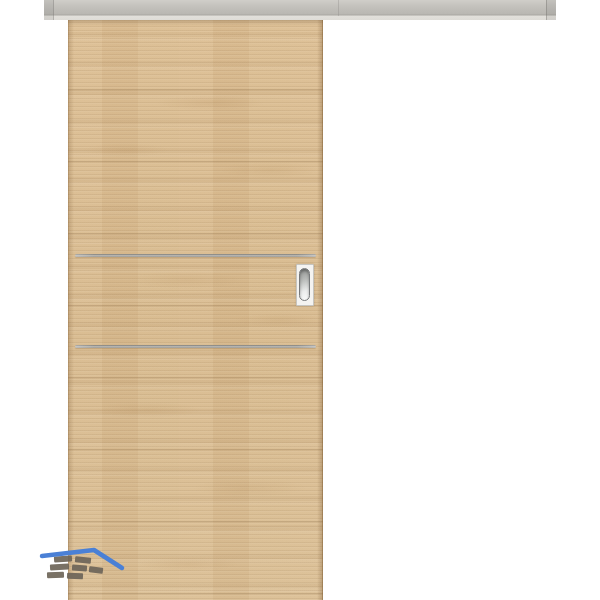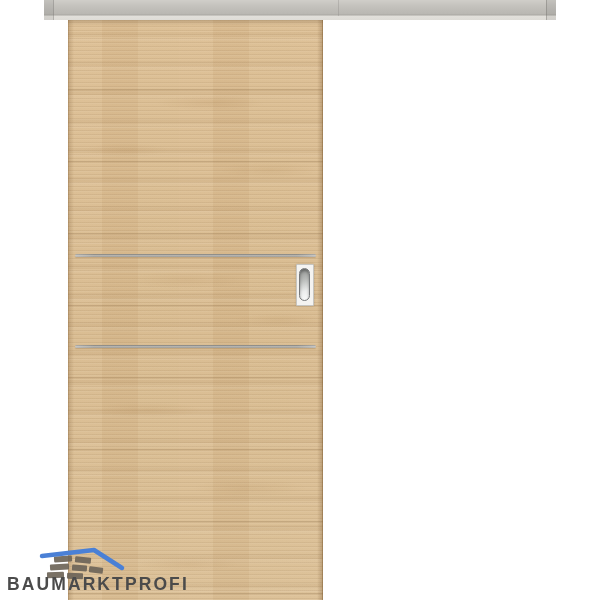--- a/index.html
+++ b/index.html
@@ -197,16 +197,15 @@
         <rect x="45" y="12" width="16" height="6" rx="1" transform="rotate(6 53 15)"></rect>
         <rect x="20" y="19" width="19" height="6" rx="1" transform="rotate(-3 29 22)"></rect>
         <rect x="42" y="20" width="15" height="6" rx="1" transform="rotate(4 49 23)"></rect>
         <rect x="59" y="22" width="14" height="6" rx="1" transform="rotate(8 66 25)"></rect>
         <rect x="17" y="27" width="17" height="6" rx="1" transform="rotate(-2 25 30)"></rect>
         <rect x="37" y="28" width="16" height="6" rx="1" transform="rotate(3 45 31)"></rect>
       </g>
 
       <polyline points="12,11 64,5 92,23" fill="none" style="stroke: var(--accent-blue, #4a80d6);" stroke-width="4.5" stroke-linecap="round" stroke-linejoin="round"></polyline>
     </svg>
-    <div class="brand-name">BAUMARKTPROFI</div>
   </div>
 
 </div>
 
 </body></html>

